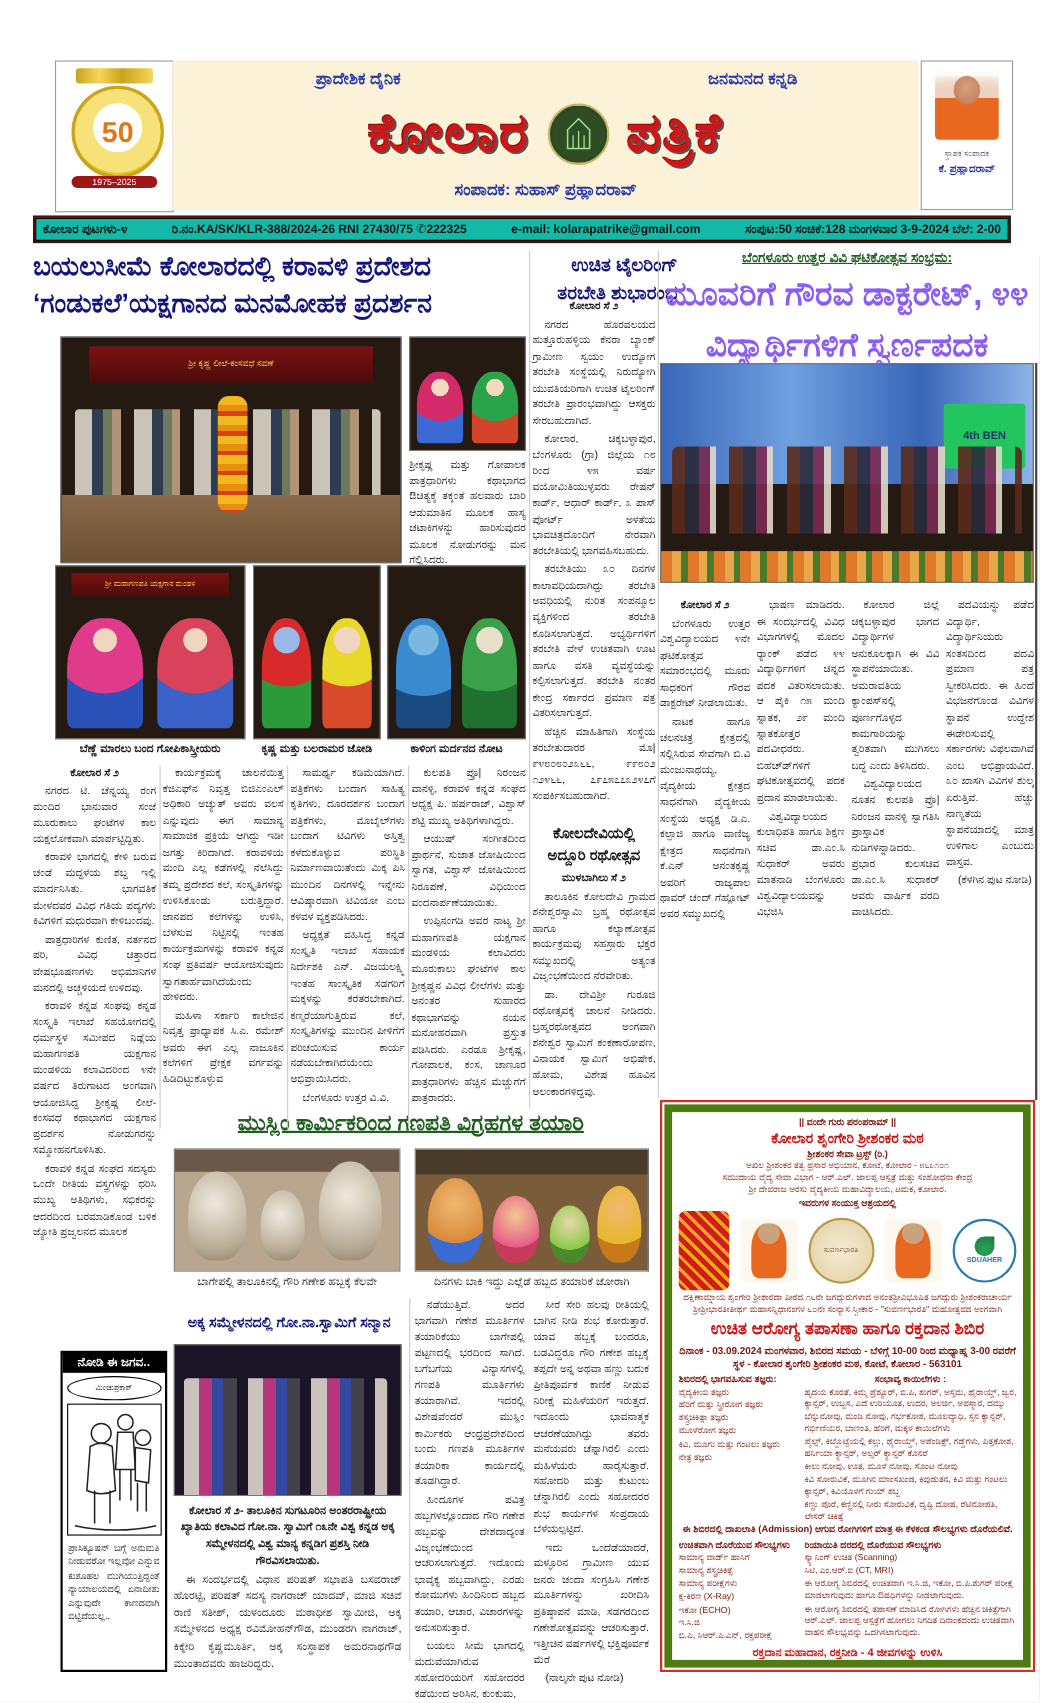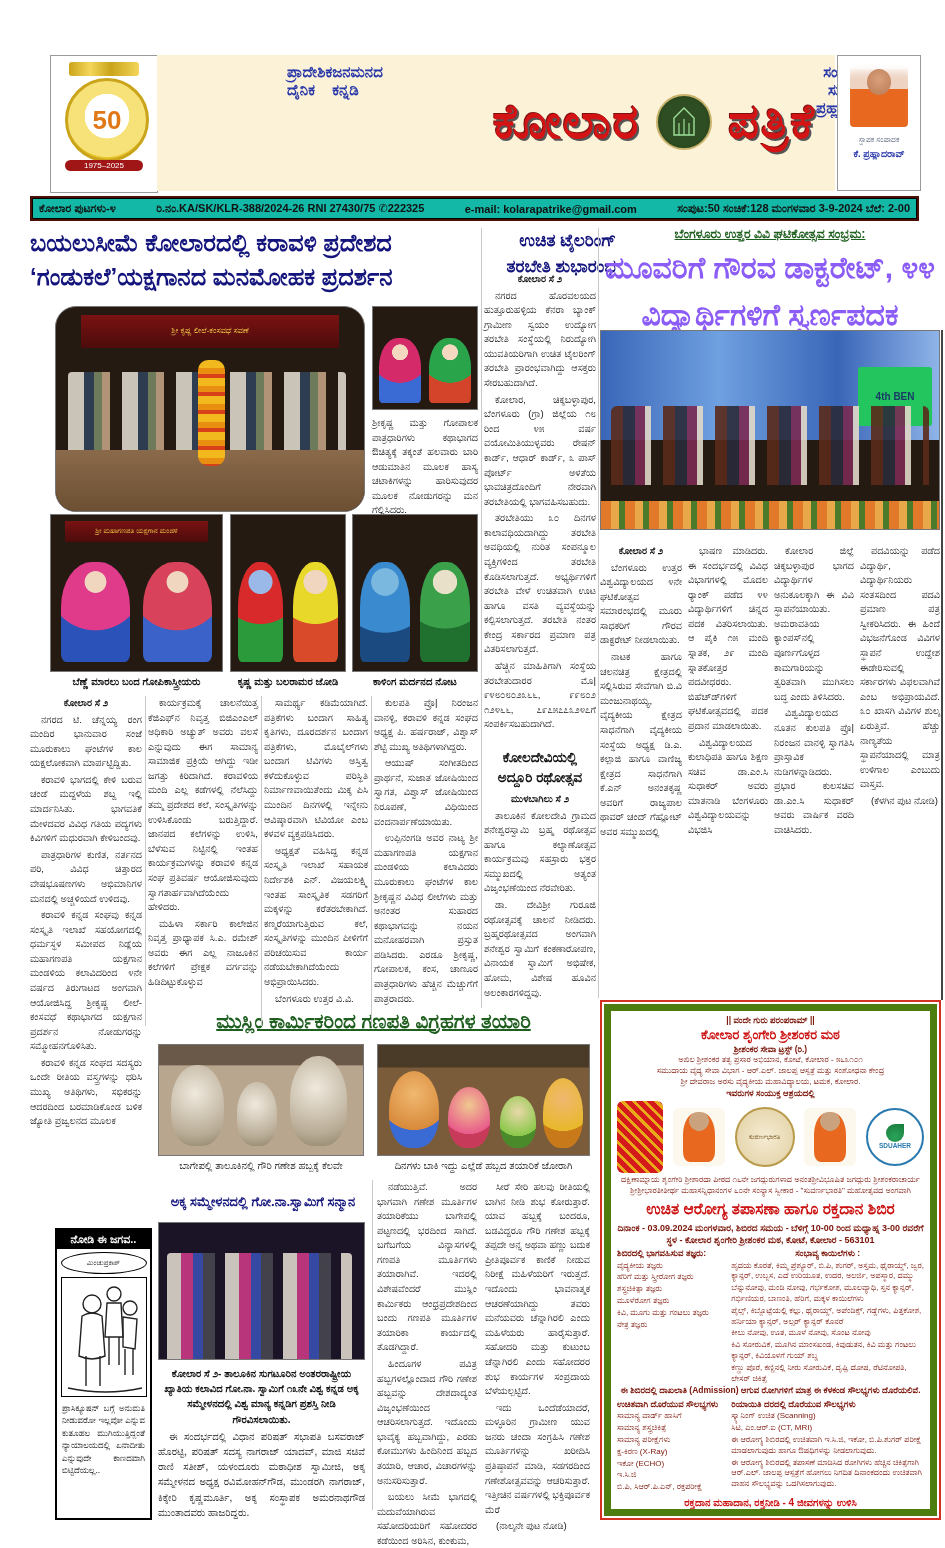--- a/index.html
+++ b/index.html
@@ -11,21 +11,21 @@
   #logo-box{left:50px;top:55px;width:106px;height:136px;background:#fff;border:1px solid #9a9a9a;}
   .logo-ribbon{position:absolute;left:18px;top:6px;width:70px;height:14px;
      background:linear-gradient(90deg,#caa41a,#f4d65a 30%,#caa41a 60%,#f4d65a);border-radius:3px;}
   .logo-circle{position:absolute;left:14px;top:22px;width:78px;height:78px;border-radius:50%;
      background:radial-gradient(circle at 50% 45%,#fff 0 38%,#f7e27a 39% 70%,#e8c52c 71% 100%);
      border:3px solid #caa41a;display:flex;align-items:center;justify-content:center;}
   .logo-50{font-size:26px;font-weight:bold;color:#e07818;}
   .logo-years{position:absolute;left:14px;top:104px;width:78px;text-align:center;font-size:8px;
      color:#fff;background:#a01515;border-radius:6px;padding:1px 0;}
   #mast-center{left:157px;top:55px;width:678px;height:136px;background:#fbf2d8;
-     display:flex;flex-direction:row;justify-content:space-between;padding:8px 0 10px;box-sizing:border-box;}
+     display:flex;flex-direction:column;justify-content:space-between;padding:8px 0 10px;box-sizing:border-box;}
   .taglines{display:flex;justify-content:space-between;padding:0 110px 0 130px;
      color:#2736a8;font-weight:bold;font-size:15px;}
   .title-row{display:flex;align-items:center;justify-content:center;gap:16px;}
   .title-word{font-size:48px;font-weight:bold;color:#d41414;letter-spacing:2px;
      text-shadow:2px 2px 0 #555,-1px -1px 0 #801010;}
   .emblem{width:52px;height:52px;border-radius:50%;background:radial-gradient(circle,#2e4d22 0 60%,#1d3a16 100%);
      border:2px solid #c9b26a;display:flex;align-items:center;justify-content:center;}
   .emblem svg{display:block;}
   .editor-line{text-align:center;color:#2736a8;font-weight:bold;font-size:15px;}
   #founder-box{left:837px;top:55px;width:84px;height:136px;background:#fff;border:1px solid #9a9a9a;
@@ -152,21 +152,21 @@
 
   <div class="abs" id="infobar">
     <span>ಕೋಲಾರ ಪುಟಗಳು-೪</span>
     <span>ರಿ.ನಂ.KA/SK/KLR-388/2024-26 RNI 27430/75 ✆222325</span>
     <span>e-mail: kolarapatrike@gmail.com</span>
     <span>ಸಂಪುಟ:50 ಸಂಚಿಕೆ:128 ಮಂಗಳವಾರ 3-9-2024 ಬೆಲೆ: 2-00</span>
   </div>
 
   <div class="abs headline-left">ಬಯಲುಸೀಮೆ ಕೋಲಾರದಲ್ಲಿ ಕರಾವಳಿ ಪ್ರದೇಶದ ‘ಗಂಡುಕಲೆ’ಯಕ್ಷಗಾನದ ಮನಮೋಹಕ ಪ್ರದರ್ಶನ</div>
 
-  <div class="photo" style="left:55px;top:306px;width:310px;height:206px;border-radius:21px;">
+  <div class="photo" style="left:55px;top:306px;width:310px;height:206px;">
     <div class="banner">ಶ್ರೀ ಕೃಷ್ಣ ಲೀಲೆ-ಕಂಸವಧೆ ಸವಣೆ</div>
     <div class="fig-row"></div>
     <div class="floor"></div>
     <div class="garland"></div>
   </div>
 
   <div class="photo" style="left:372px;top:306px;width:106px;height:104px;">
     <div class="costume1"></div>
     <div class="costume2"></div>
   </div>

